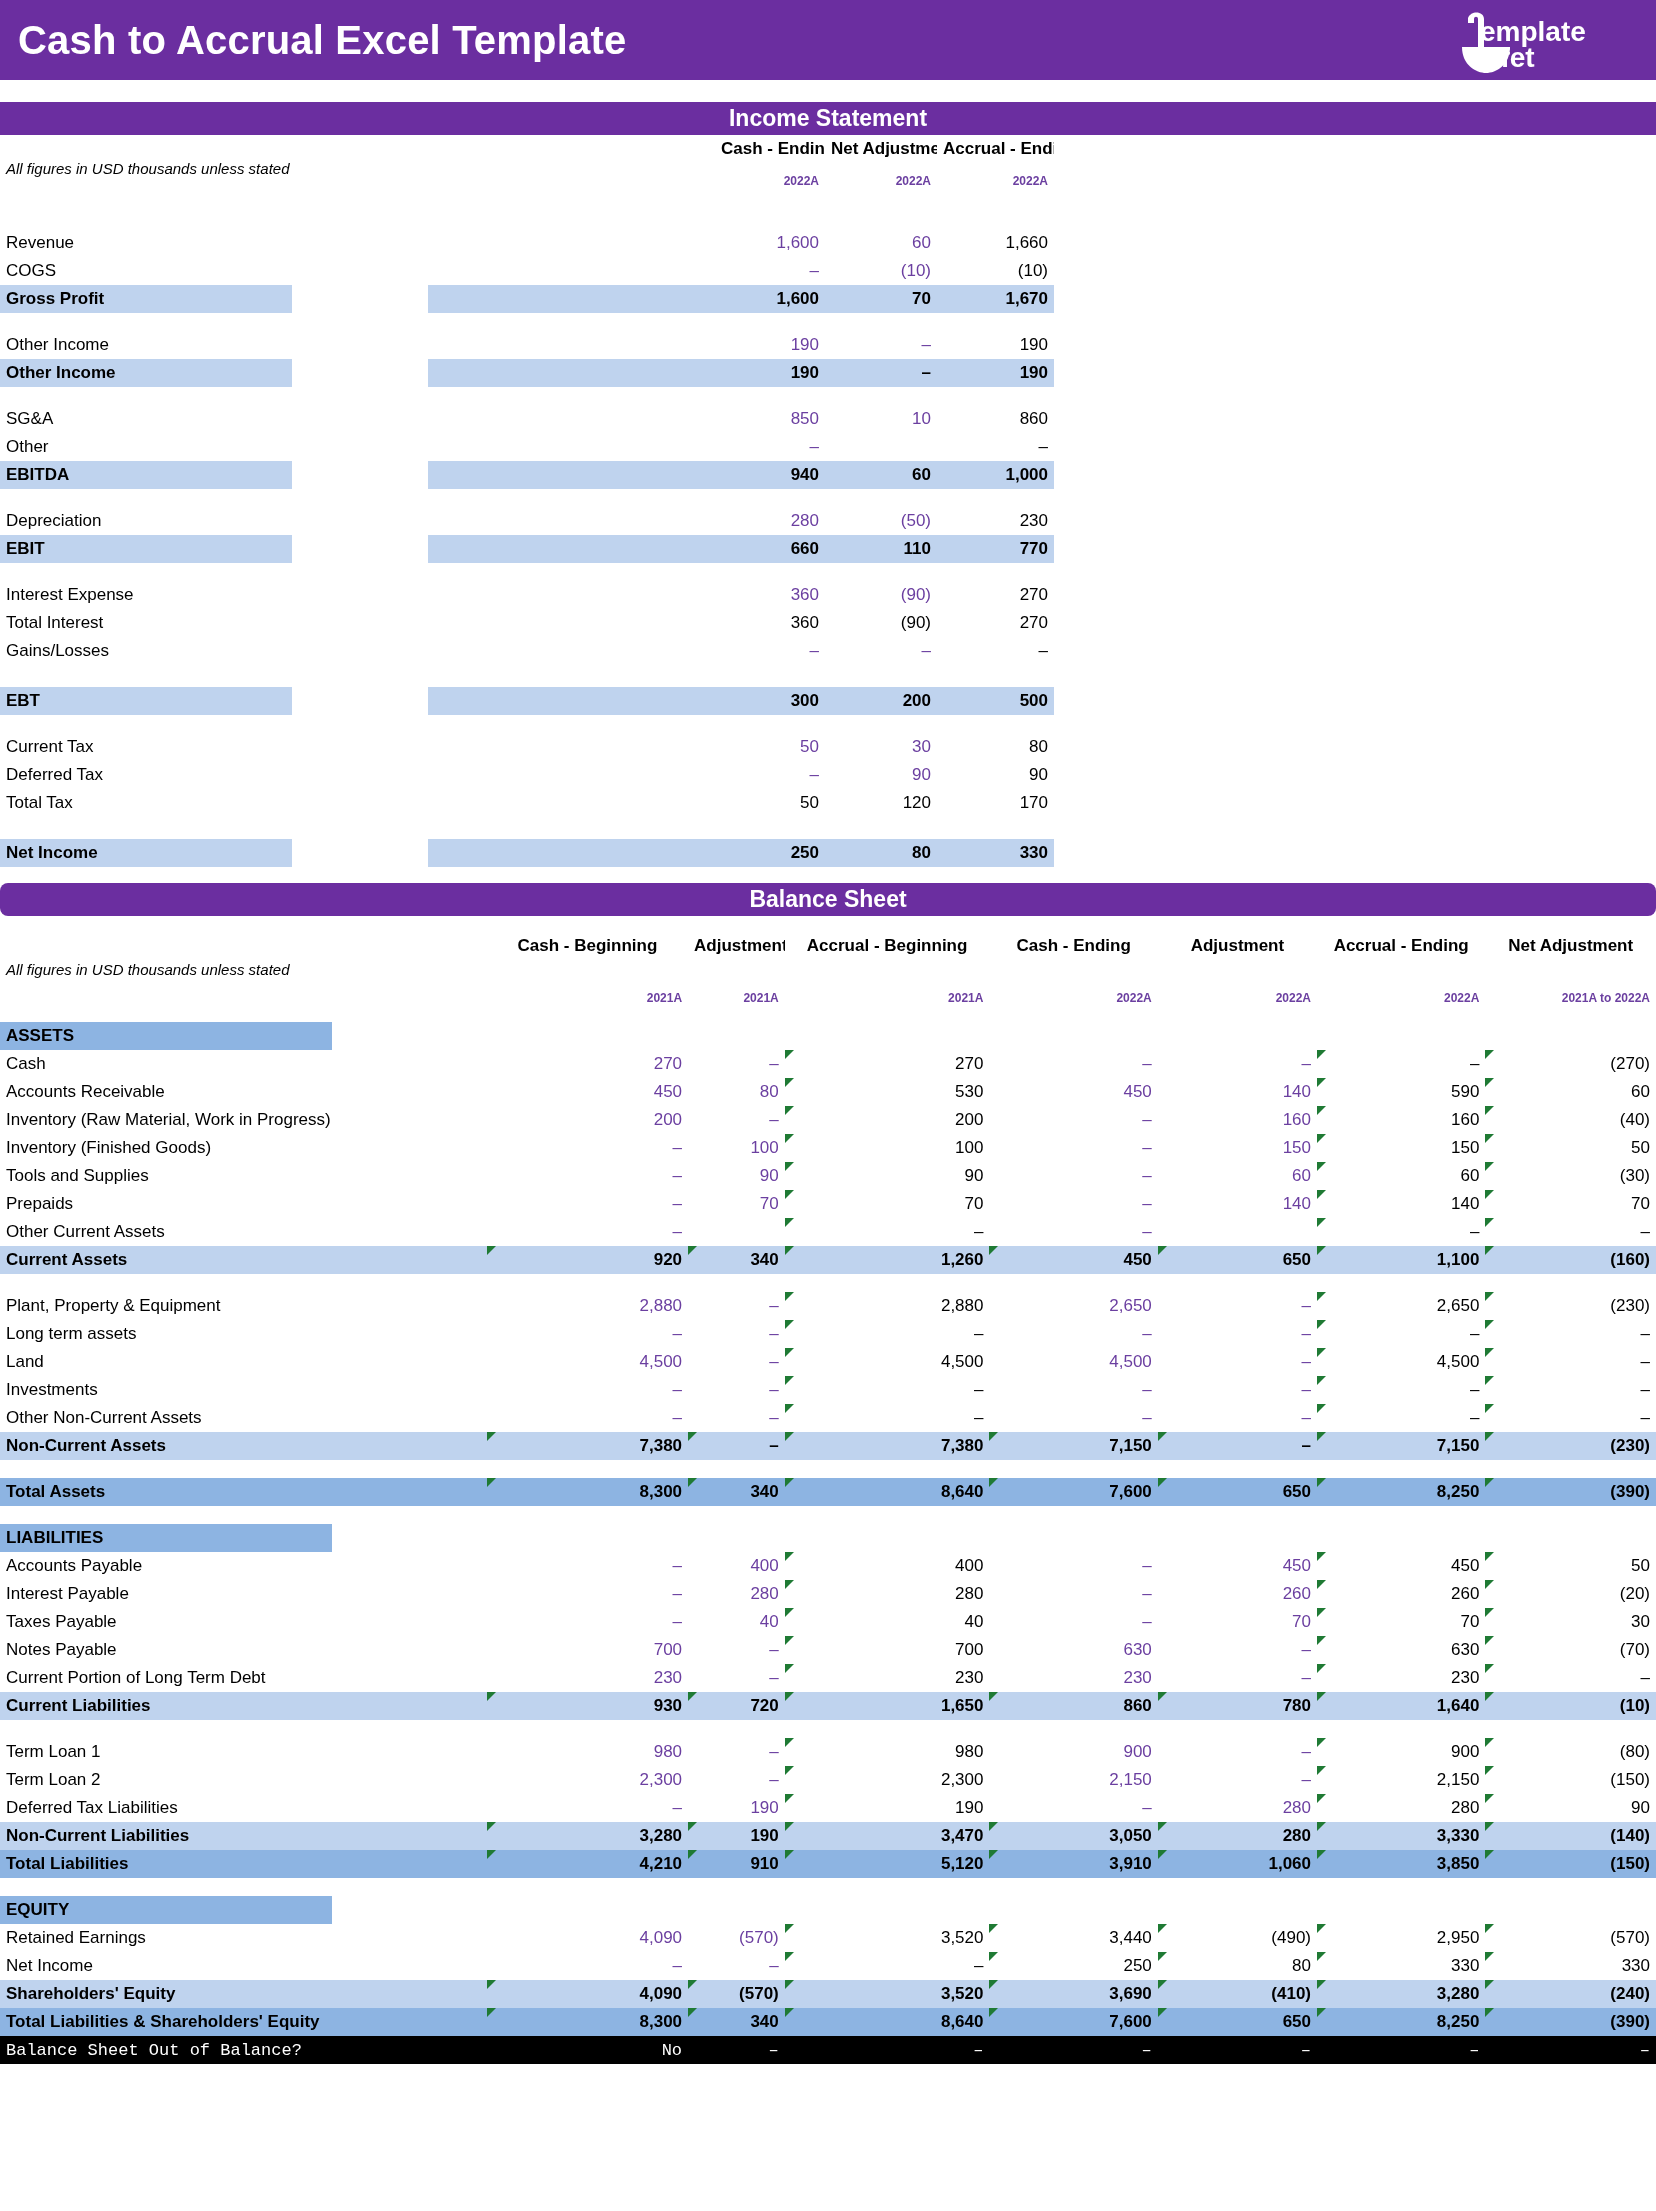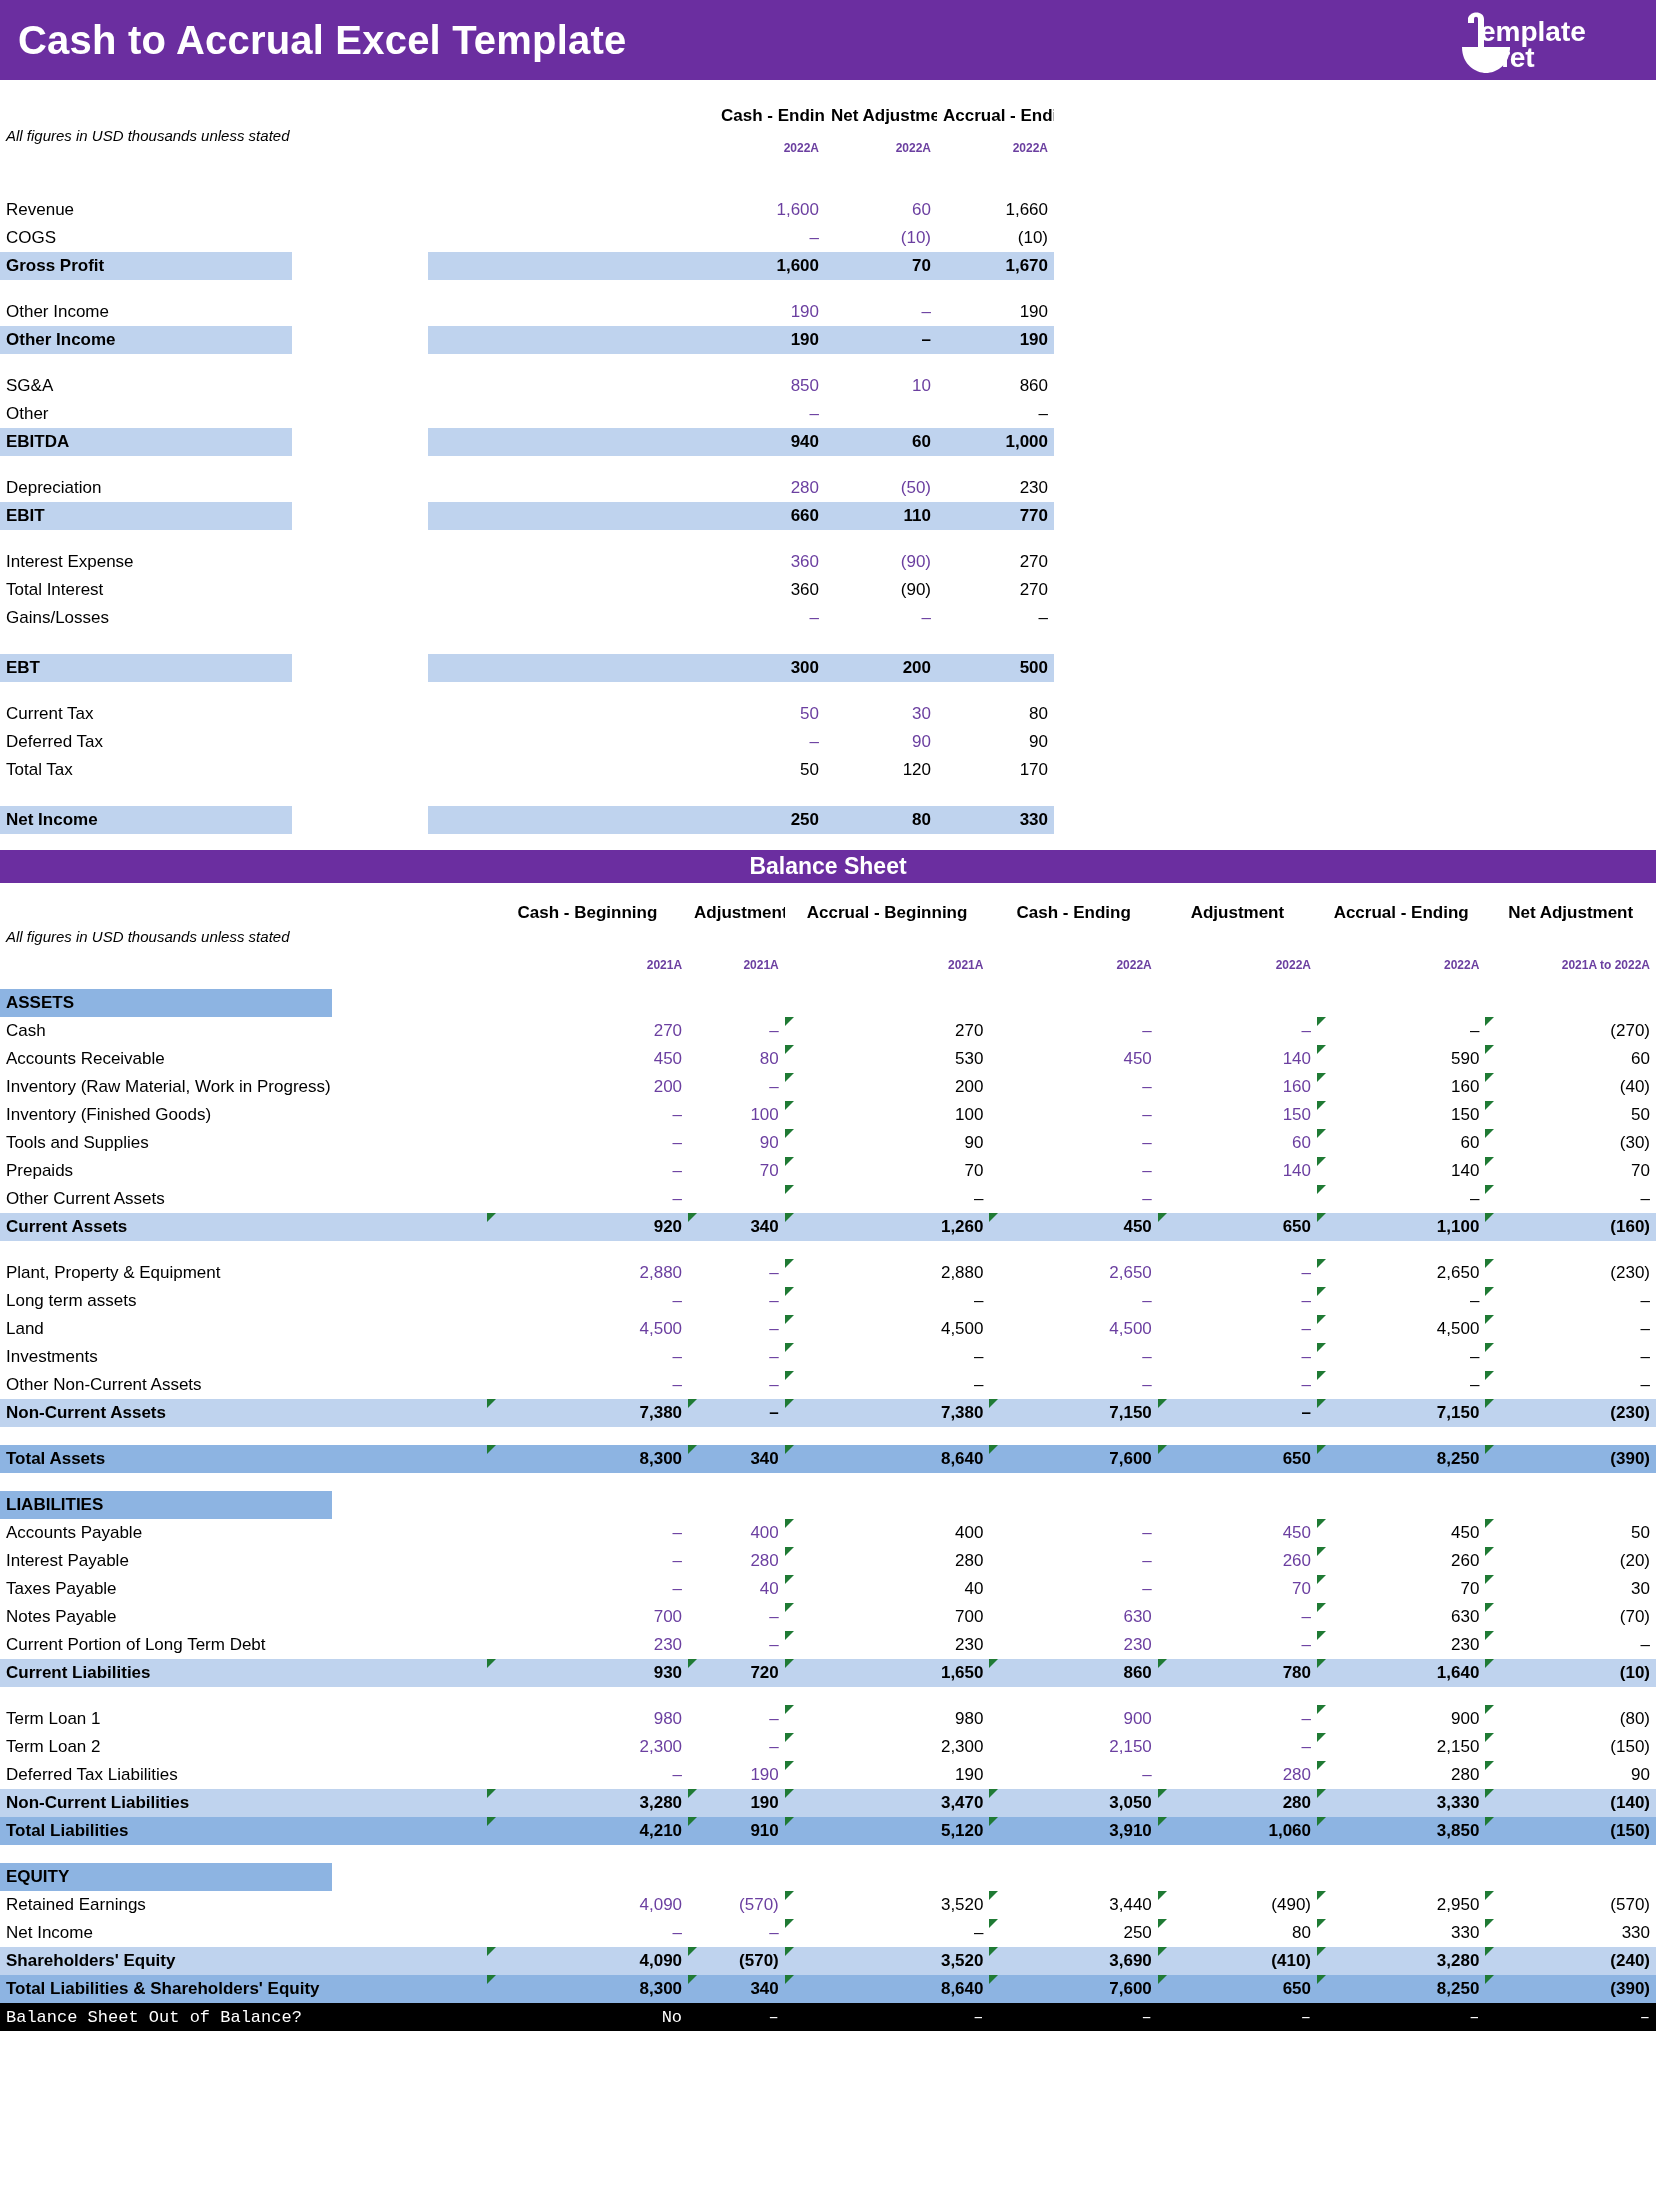--- a/index.html
+++ b/index.html
@@ -40,21 +40,21 @@
   
   .banner {
     background: #6B2EA0;
     color: #ffffff;
     font-size: 23px;
     font-weight: bold;
     height: 33px;
     line-height: 33px;
     text-align: center;
   }
-  .banner.is-bs { text-align: center; }
+  .banner.is-bs { text-align: center; border-radius: 8px; }
 
   
   table.sheet {
     border-collapse: collapse;
     table-layout: fixed;
     width: 1656px;
     font-size: 17px;
     color: #000000;
   }
   table.sheet td {
@@ -120,20 +120,21 @@
 
         <path d="M18 40 L66 40 C66 58, 52 66, 42 66 C32 66, 18 58, 18 40 Z" fill="#ffffff"></path>
         <text x="36" y="34" font-family="Liberation Sans, sans-serif" font-size="28" font-weight="bold" fill="#ffffff">emplate</text>
         <text x="30" y="60" font-family="Liberation Sans, sans-serif" font-size="28" font-weight="bold" fill="#ffffff">uffet</text>
       </svg>
     </div>
   </div>
 
   <div class="gap-white"></div>
 
+  <div class="banner">Income Statement</div>
 
   <table class="sheet">
     <colgroup>
       <col style="width:292px">
         <col style="width:68px">
         <col style="width:68px">
       <col style="width:72px">
         <col style="width:85px">
         <col style="width:130px">
       <col style="width:110px">

